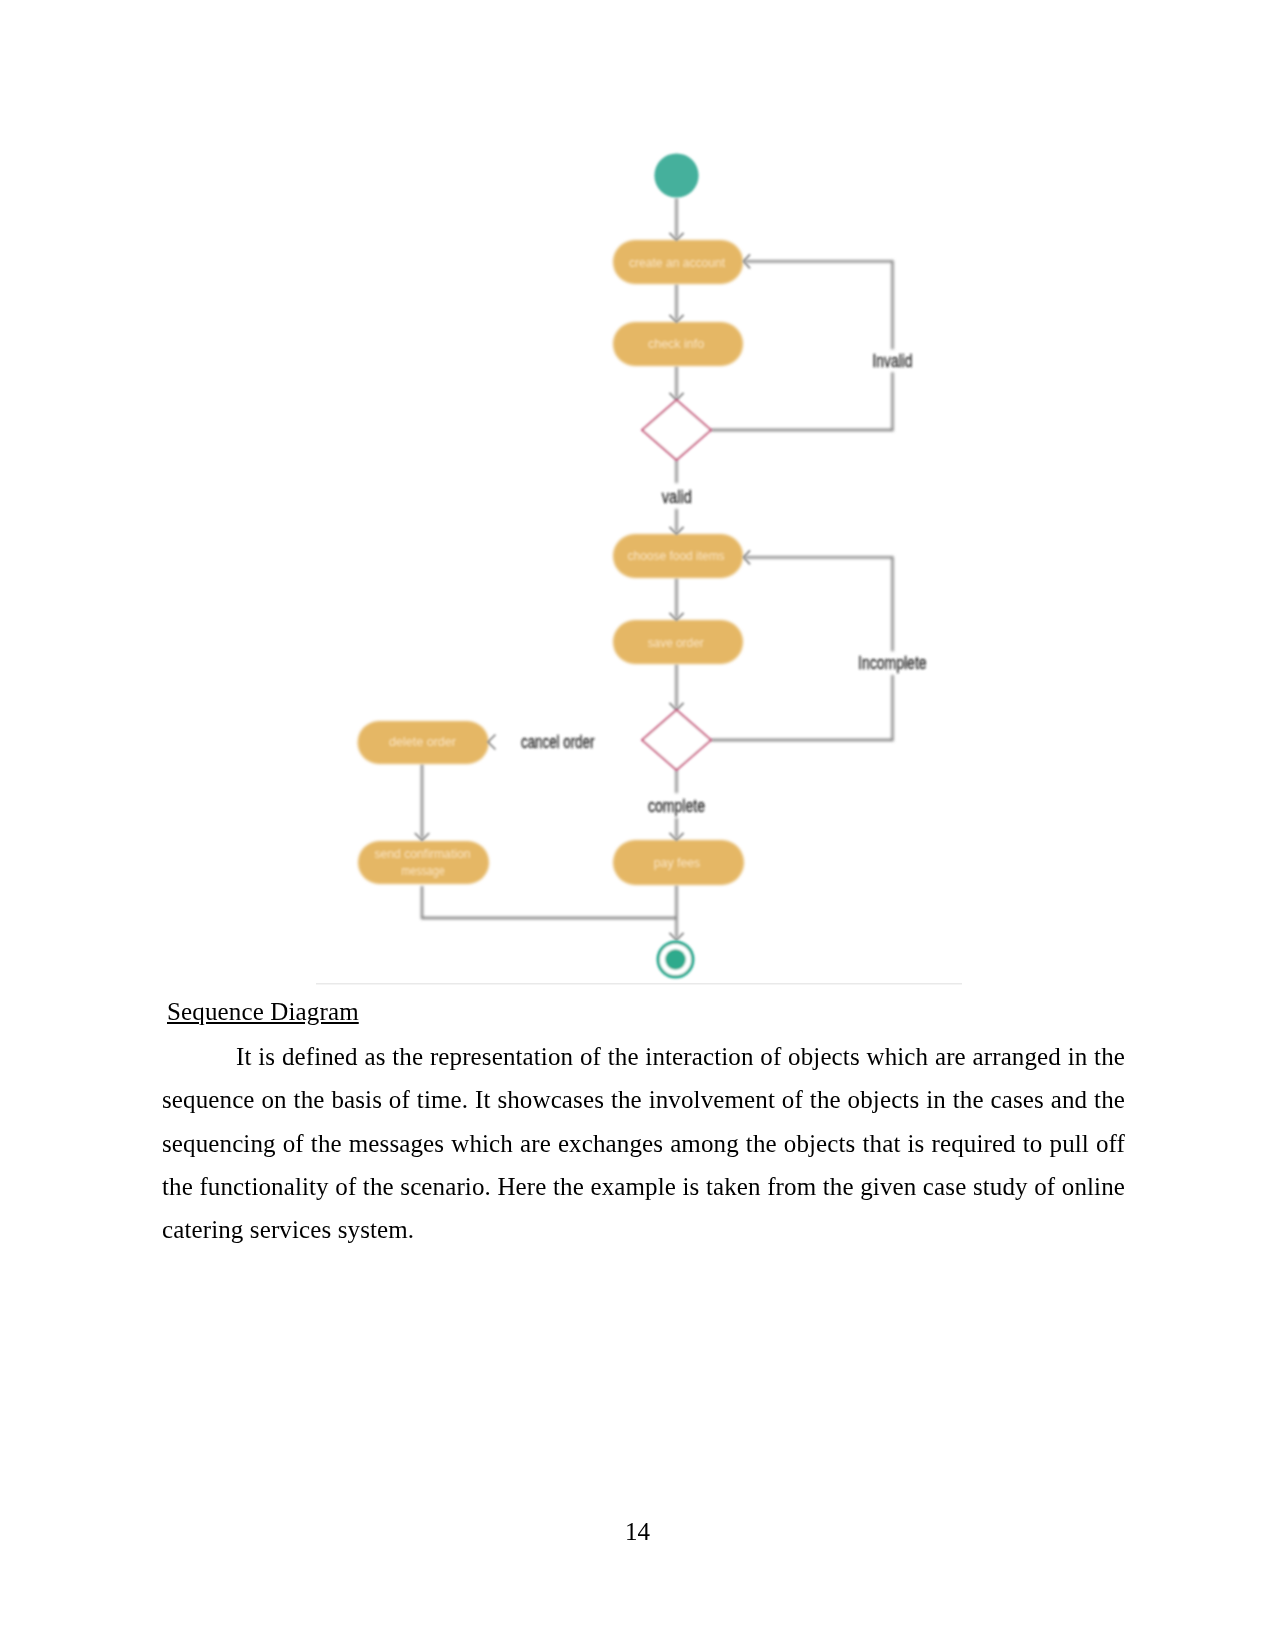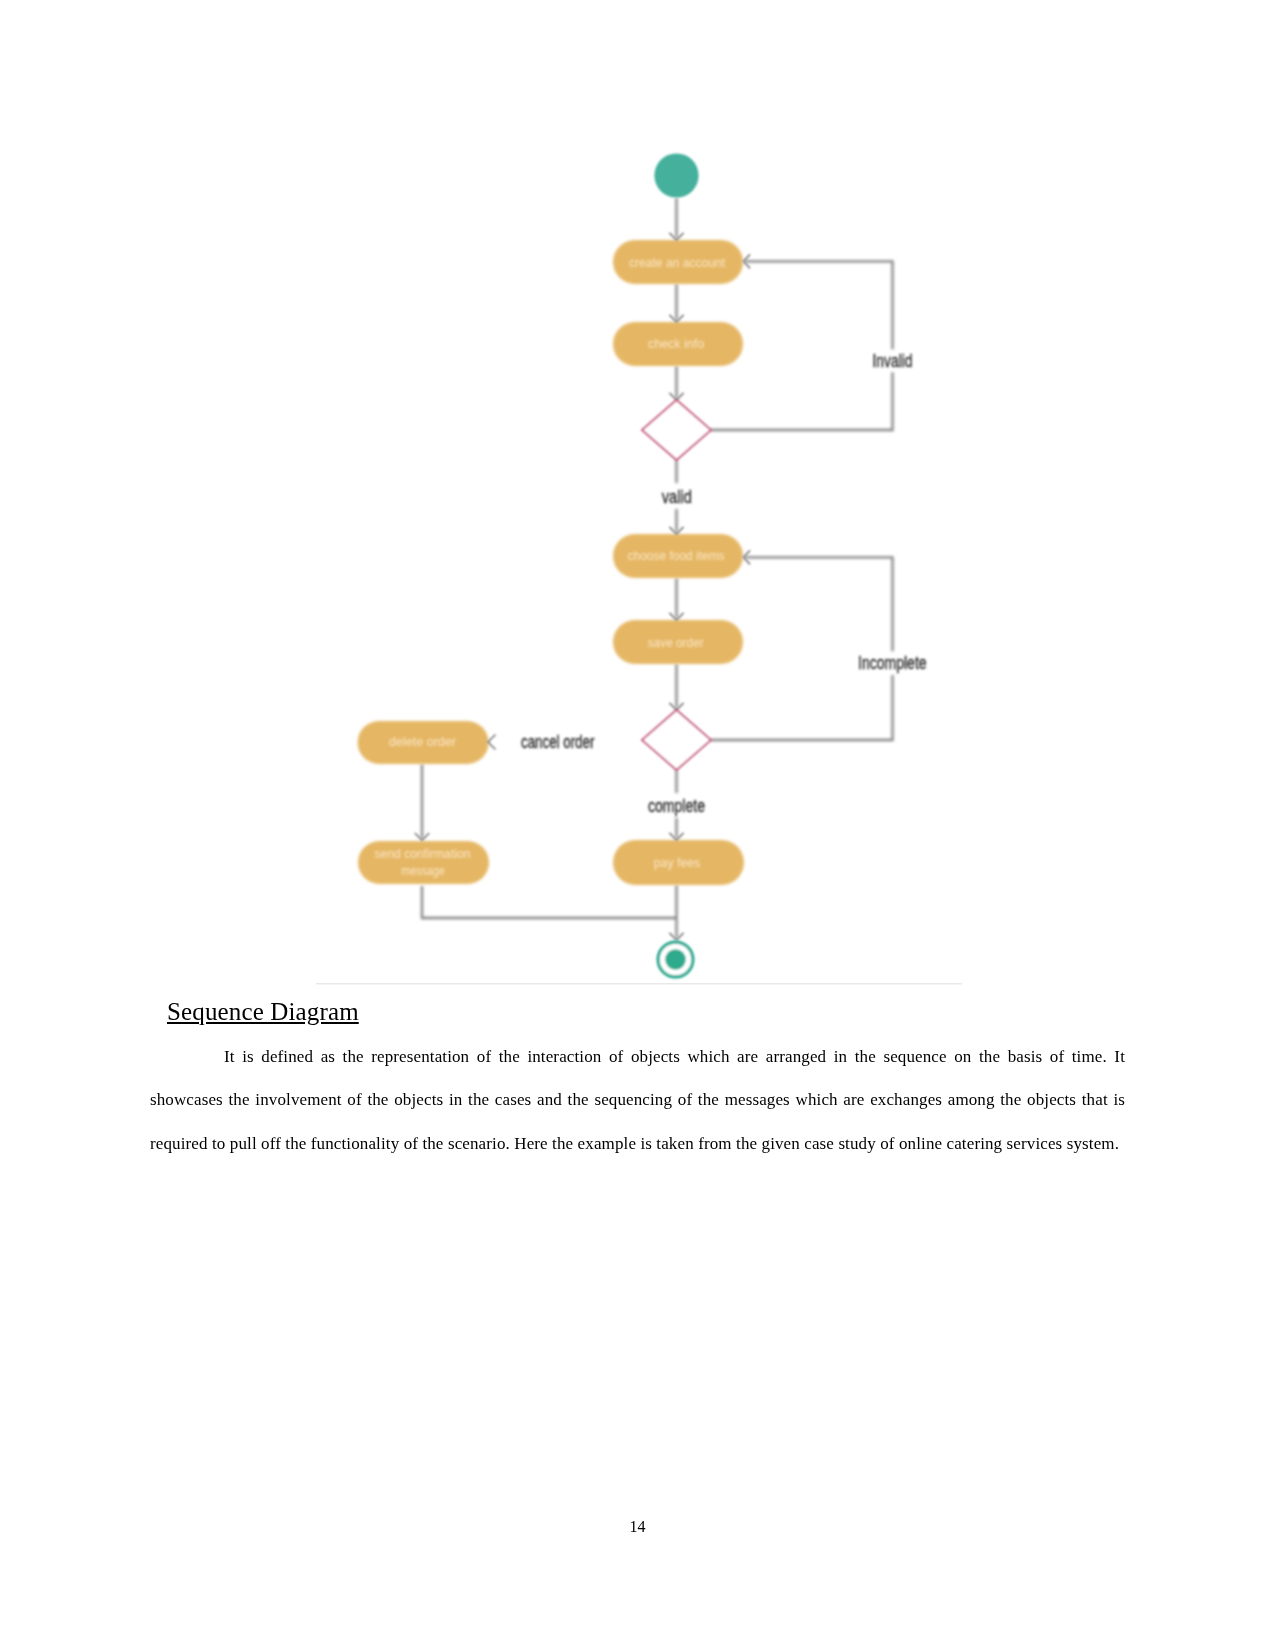--- a/index.html
+++ b/index.html
@@ -4,22 +4,22 @@
 <style>
   html,body{margin:0;padding:0;}
   body{width:1275px;height:1651px;background:#fff;font-family:"Liberation Serif",serif;overflow:hidden;position:relative;}
   .page{position:absolute;inset:0;}
   #diagram{position:absolute;left:0;top:0;width:1275px;height:1000px;}
   text.act{font-family:"Liberation Sans",sans-serif;font-size:12px;fill:#fbe5c4;text-anchor:middle;}
   text.elabel{font-family:"Liberation Sans",sans-serif;font-size:17.5px;fill:#2b2b2b;stroke:#2b2b2b;stroke-width:0.35;}
   .doc-body{position:absolute;left:150px;top:996px;width:975px;}
   h2.heading{font-size:25px;letter-spacing:0.14px;font-weight:400;margin:0;line-height:32px;}
   h2.heading span{text-decoration:underline;margin-left:17px;}
-  p.para{font-size:17px;letter-spacing:0.12px;line-height:43.3px;margin:7px 0 0 0;text-align:justify;text-indent:74px;}
-  .pagenum{position:absolute;left:0;top:1518px;width:1275px;text-align:center;font-size:16px;letter-spacing:0.1px;}
+  p.para{font-size:25px;letter-spacing:0.12px;line-height:43.3px;margin:7px 0 0 12px;text-align:justify;text-indent:74px;}
+  .pagenum{position:absolute;left:0;top:1518px;width:1275px;text-align:center;font-size:25px;letter-spacing:0.1px;}
 </style>
 </head>
 <body>
 
 <div class="page">
   <svg id="diagram" viewBox="0 0 1275 1000" width="1275" height="1000">
     <defs>
       <filter id="blurA" filterUnits="userSpaceOnUse" x="0" y="0" width="1275" height="1000">
           <feGaussianBlur stdDeviation="1.6"></feGaussianBlur>
         </filter>

